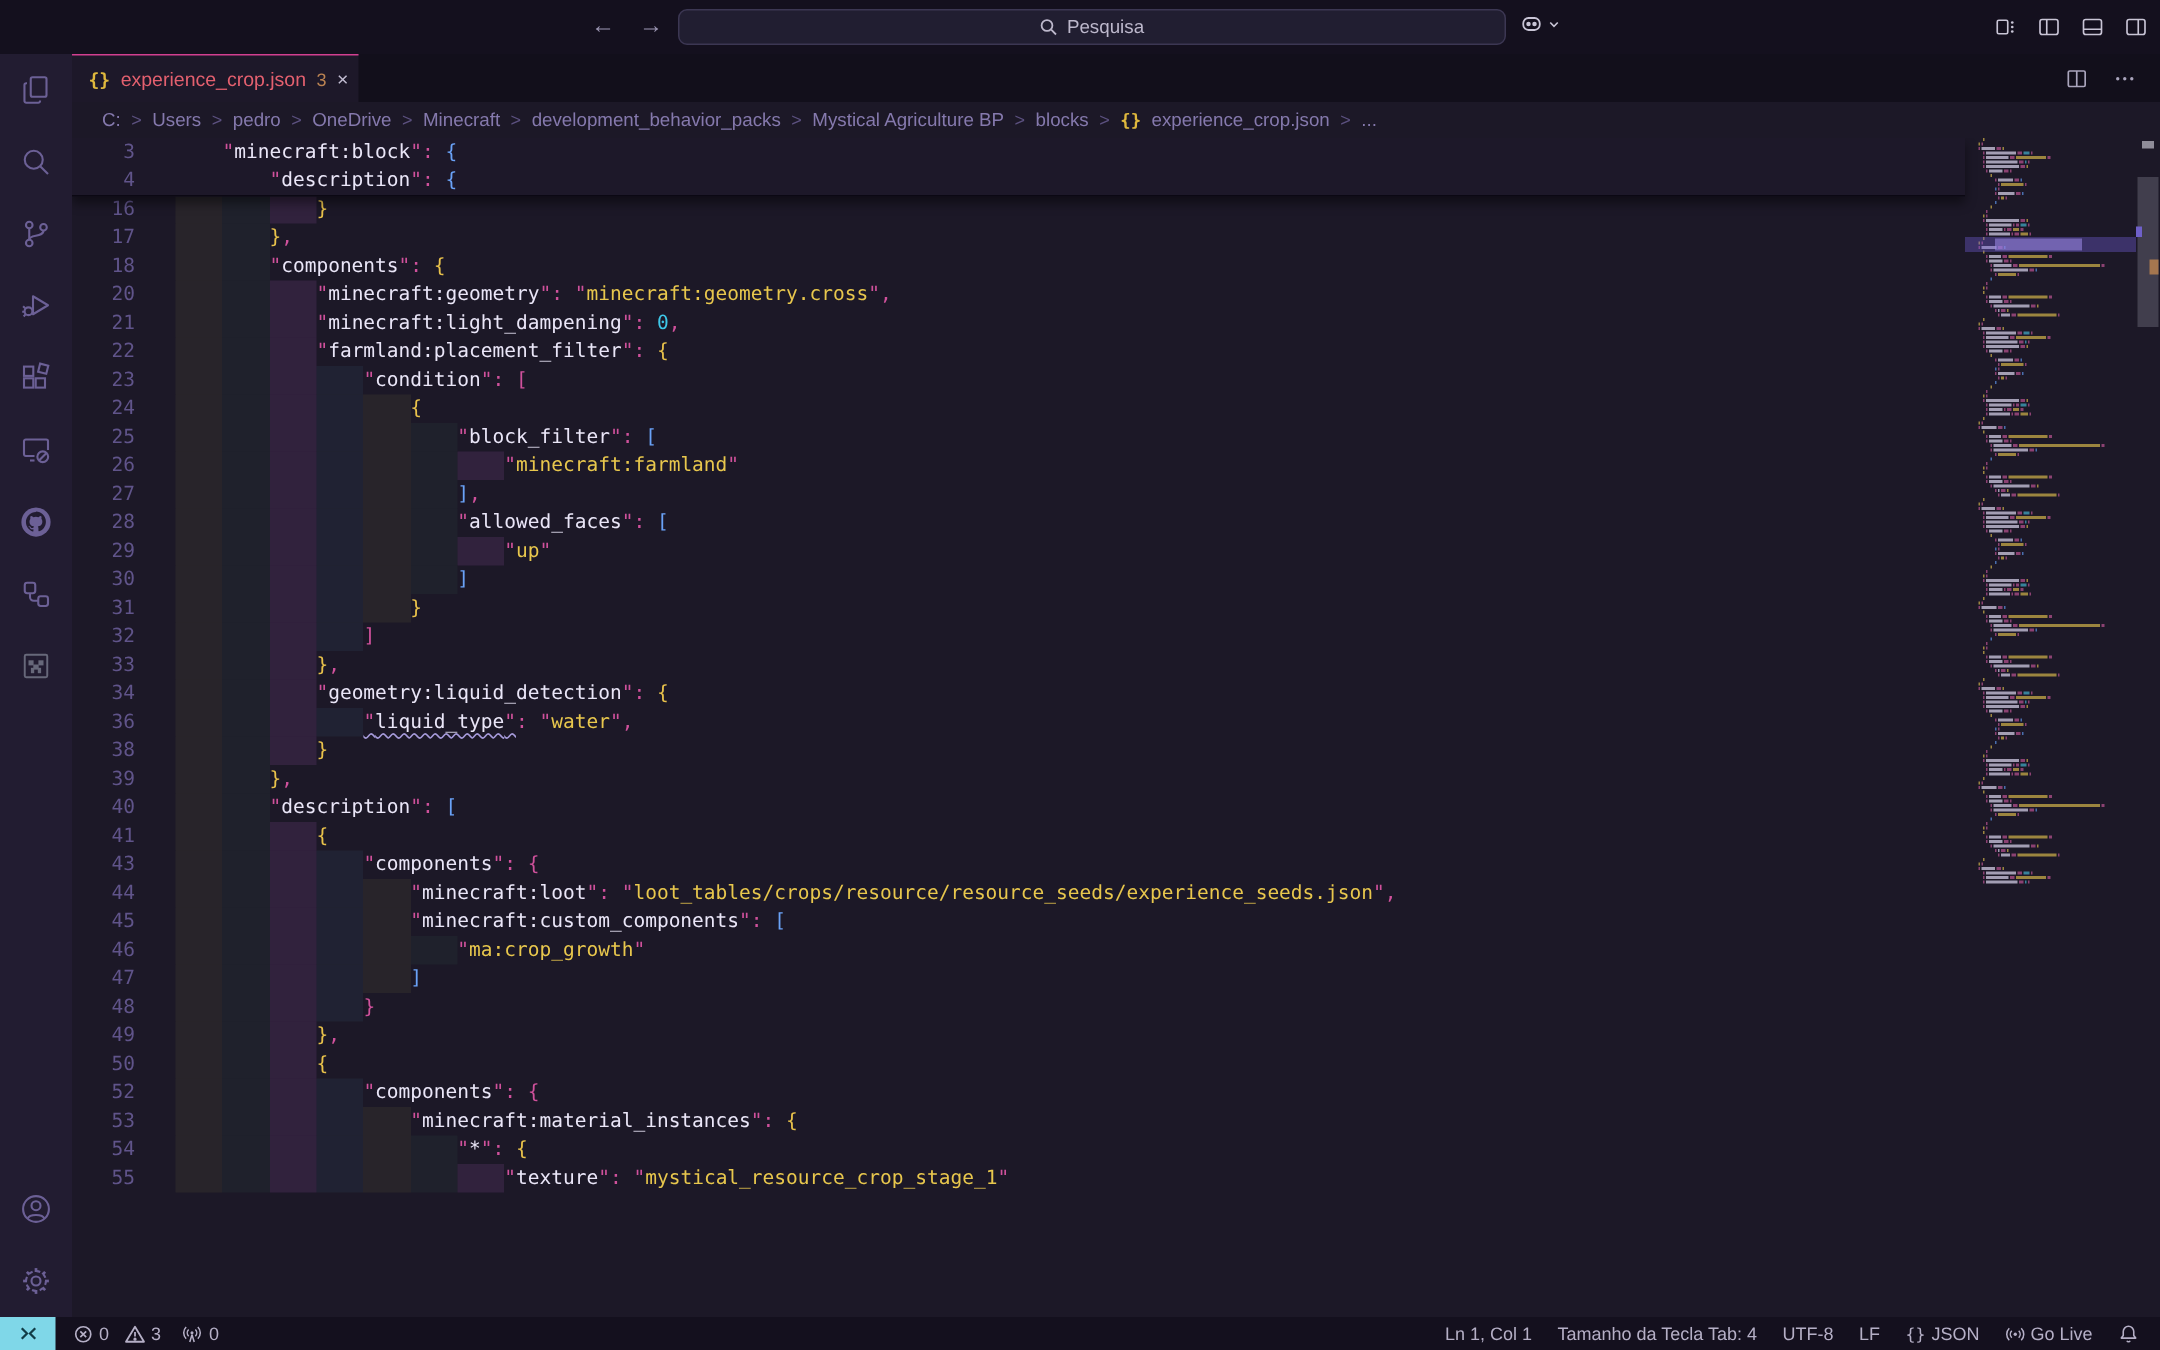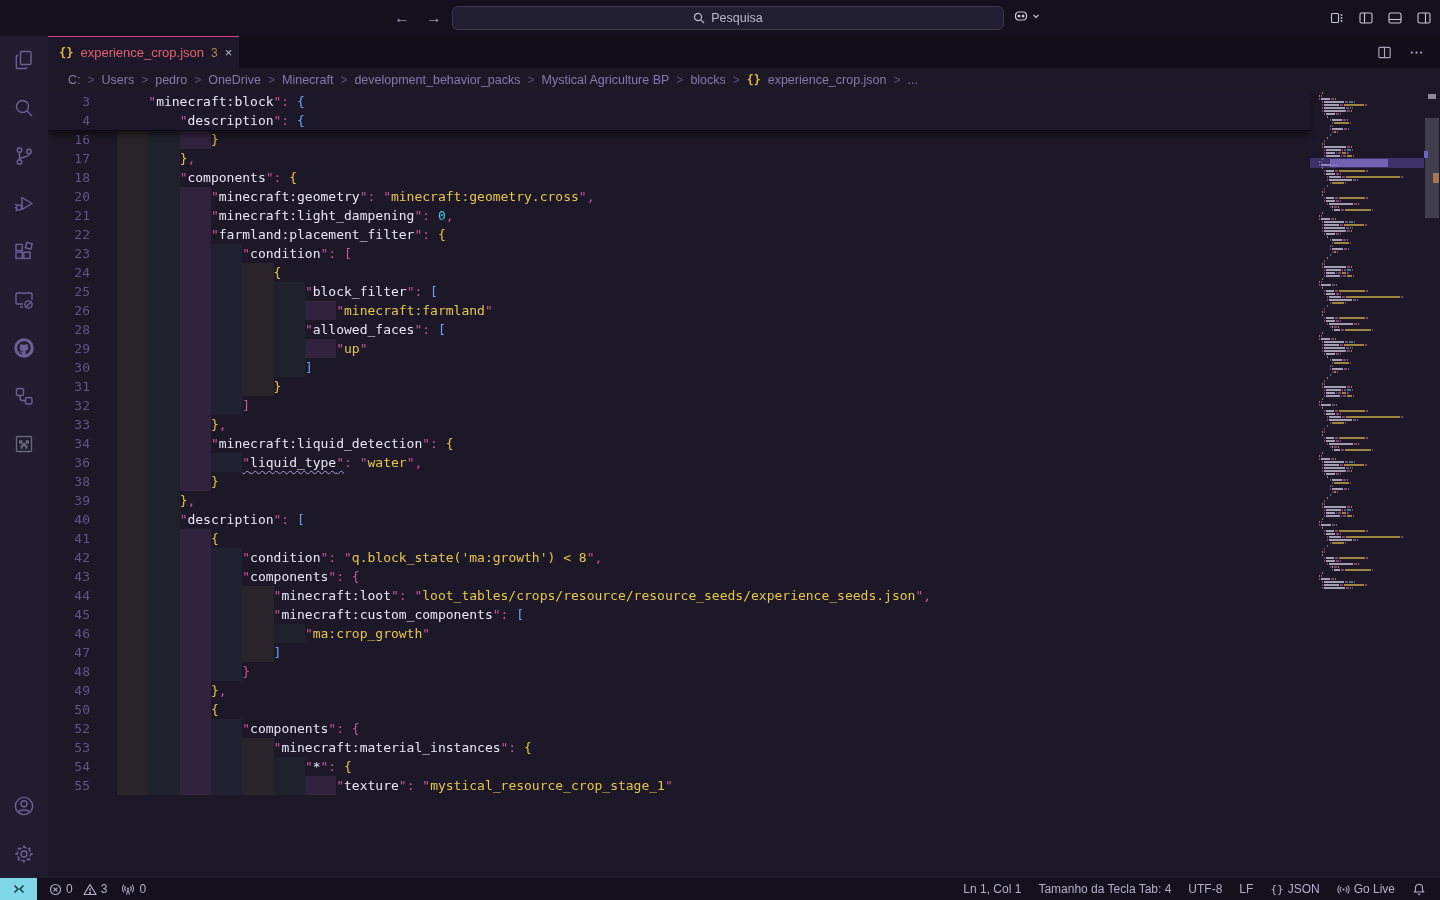--- a/index.html
+++ b/index.html
@@ -286,33 +286,33 @@
             <div class="row"><div class="gutter">16</div><div class="ltext"><span class="ind i0">    </span><span class="ind i1">    </span><span class="ind i2">    </span><span class="g">}</span></div></div>
             <div class="row"><div class="gutter">17</div><div class="ltext"><span class="ind i0">    </span><span class="ind i1">    </span><span class="g">}</span><span class="p">,</span></div></div>
             <div class="row"><div class="gutter">18</div><div class="ltext"><span class="ind i0">    </span><span class="ind i1">    </span><span class="p">"</span><span class="k">components</span><span class="p">": </span><span class="g">{</span></div></div>
             <div class="row"><div class="gutter">20</div><div class="ltext"><span class="ind i0">    </span><span class="ind i1">    </span><span class="ind i2">    </span><span class="p">"</span><span class="k">minecraft:geometry</span><span class="p">": "</span><span class="s">minecraft:geometry.cross</span><span class="p">",</span></div></div>
             <div class="row"><div class="gutter">21</div><div class="ltext"><span class="ind i0">    </span><span class="ind i1">    </span><span class="ind i2">    </span><span class="p">"</span><span class="k">minecraft:light_dampening</span><span class="p">": </span><span class="c">0</span><span class="p">,</span></div></div>
             <div class="row"><div class="gutter">22</div><div class="ltext"><span class="ind i0">    </span><span class="ind i1">    </span><span class="ind i2">    </span><span class="p">"</span><span class="k">farmland:placement_filter</span><span class="p">": </span><span class="g">{</span></div></div>
             <div class="row"><div class="gutter">23</div><div class="ltext"><span class="ind i0">    </span><span class="ind i1">    </span><span class="ind i2">    </span><span class="ind i3">    </span><span class="p">"</span><span class="k">condition</span><span class="p">": </span><span class="m">[</span></div></div>
             <div class="row"><div class="gutter">24</div><div class="ltext"><span class="ind i0">    </span><span class="ind i1">    </span><span class="ind i2">    </span><span class="ind i3">    </span><span class="ind i0">    </span><span class="g">{</span></div></div>
             <div class="row"><div class="gutter">25</div><div class="ltext"><span class="ind i0">    </span><span class="ind i1">    </span><span class="ind i2">    </span><span class="ind i3">    </span><span class="ind i0">    </span><span class="ind i1">    </span><span class="p">"</span><span class="k">block_filter</span><span class="p">": </span><span class="b">[</span></div></div>
             <div class="row"><div class="gutter">26</div><div class="ltext"><span class="ind i0">    </span><span class="ind i1">    </span><span class="ind i2">    </span><span class="ind i3">    </span><span class="ind i0">    </span><span class="ind i1">    </span><span class="ind i2">    </span><span class="p">"</span><span class="s">minecraft:farmland</span><span class="p">"</span></div></div>
+            <div class="row"><div class="gutter">27</div><div class="ltext"><span class="ind i0">    </span><span class="ind i1">    </span><span class="ind i2">    </span><span class="ind i3">    </span><span class="ind i0">    </span><span class="ind i1">    </span><span class="b">]</span><span class="p">,</span></div></div>
             <div class="row"><div class="gutter">28</div><div class="ltext"><span class="ind i0">    </span><span class="ind i1">    </span><span class="ind i2">    </span><span class="ind i3">    </span><span class="ind i0">    </span><span class="ind i1">    </span><span class="p">"</span><span class="k">allowed_faces</span><span class="p">": </span><span class="b">[</span></div></div>
             <div class="row"><div class="gutter">29</div><div class="ltext"><span class="ind i0">    </span><span class="ind i1">    </span><span class="ind i2">    </span><span class="ind i3">    </span><span class="ind i0">    </span><span class="ind i1">    </span><span class="ind i2">    </span><span class="p">"</span><span class="s">up</span><span class="p">"</span></div></div>
             <div class="row"><div class="gutter">30</div><div class="ltext"><span class="ind i0">    </span><span class="ind i1">    </span><span class="ind i2">    </span><span class="ind i3">    </span><span class="ind i0">    </span><span class="ind i1">    </span><span class="b">]</span></div></div>
             <div class="row"><div class="gutter">31</div><div class="ltext"><span class="ind i0">    </span><span class="ind i1">    </span><span class="ind i2">    </span><span class="ind i3">    </span><span class="ind i0">    </span><span class="g">}</span></div></div>
             <div class="row"><div class="gutter">32</div><div class="ltext"><span class="ind i0">    </span><span class="ind i1">    </span><span class="ind i2">    </span><span class="ind i3">    </span><span class="m">]</span></div></div>
             <div class="row"><div class="gutter">33</div><div class="ltext"><span class="ind i0">    </span><span class="ind i1">    </span><span class="ind i2">    </span><span class="g">}</span><span class="p">,</span></div></div>
-            <div class="row"><div class="gutter">34</div><div class="ltext"><span class="ind i0">    </span><span class="ind i1">    </span><span class="ind i2">    </span><span class="p">"</span><span class="k">minecraft:liquid_detection</span><span class="p">": </span><span class="g">{</span></div></div>
+            <div class="row"><div class="gutter">34</div><div class="ltext"><span class="ind i0">    </span><span class="ind i1">    </span><span class="ind i2">    </span><span class="p">"</span><span class="k">geometry:liquid_detection</span><span class="p">": </span><span class="g">{</span></div></div>
             <div class="row"><div class="gutter">36</div><div class="ltext"><span class="ind i0">    </span><span class="ind i1">    </span><span class="ind i2">    </span><span class="ind i3">    </span><span class="pw">"</span><span class="kw">liquid_type</span><span class="pw">"</span><span class="p">: "</span><span class="s">water</span><span class="p">",</span></div></div>
             <div class="row"><div class="gutter">38</div><div class="ltext"><span class="ind i0">    </span><span class="ind i1">    </span><span class="ind i2">    </span><span class="g">}</span></div></div>
             <div class="row"><div class="gutter">39</div><div class="ltext"><span class="ind i0">    </span><span class="ind i1">    </span><span class="g">}</span><span class="p">,</span></div></div>
             <div class="row"><div class="gutter">40</div><div class="ltext"><span class="ind i0">    </span><span class="ind i1">    </span><span class="p">"</span><span class="k">description</span><span class="p">": </span><span class="b">[</span></div></div>
             <div class="row"><div class="gutter">41</div><div class="ltext"><span class="ind i0">    </span><span class="ind i1">    </span><span class="ind i2">    </span><span class="g">{</span></div></div>
-            <div class="row"><div class="gutter">42</div><div class="ltext"><span class="ind i0">    </span><span class="ind i1">    </span><span class="ind i2">    </span><span class="ind i3">    </span><span class="p">"</span><span class="k">condition</span><span class="p">": "</span><span class="s">q.block_state('ma:growth') &lt; 8</span><span class="p">",</span></div></div>
             <div class="row"><div class="gutter">43</div><div class="ltext"><span class="ind i0">    </span><span class="ind i1">    </span><span class="ind i2">    </span><span class="ind i3">    </span><span class="p">"</span><span class="k">components</span><span class="p">": </span><span class="m">{</span></div></div>
             <div class="row"><div class="gutter">44</div><div class="ltext"><span class="ind i0">    </span><span class="ind i1">    </span><span class="ind i2">    </span><span class="ind i3">    </span><span class="ind i0">    </span><span class="p">"</span><span class="k">minecraft:loot</span><span class="p">": "</span><span class="s">loot_tables/crops/resource/resource_seeds/experience_seeds.json</span><span class="p">",</span></div></div>
             <div class="row"><div class="gutter">45</div><div class="ltext"><span class="ind i0">    </span><span class="ind i1">    </span><span class="ind i2">    </span><span class="ind i3">    </span><span class="ind i0">    </span><span class="p">"</span><span class="k">minecraft:custom_components</span><span class="p">": </span><span class="b">[</span></div></div>
             <div class="row"><div class="gutter">46</div><div class="ltext"><span class="ind i0">    </span><span class="ind i1">    </span><span class="ind i2">    </span><span class="ind i3">    </span><span class="ind i0">    </span><span class="ind i1">    </span><span class="p">"</span><span class="s">ma:crop_growth</span><span class="p">"</span></div></div>
             <div class="row"><div class="gutter">47</div><div class="ltext"><span class="ind i0">    </span><span class="ind i1">    </span><span class="ind i2">    </span><span class="ind i3">    </span><span class="ind i0">    </span><span class="b">]</span></div></div>
             <div class="row"><div class="gutter">48</div><div class="ltext"><span class="ind i0">    </span><span class="ind i1">    </span><span class="ind i2">    </span><span class="ind i3">    </span><span class="m">}</span></div></div>
             <div class="row"><div class="gutter">49</div><div class="ltext"><span class="ind i0">    </span><span class="ind i1">    </span><span class="ind i2">    </span><span class="g">}</span><span class="p">,</span></div></div>
             <div class="row"><div class="gutter">50</div><div class="ltext"><span class="ind i0">    </span><span class="ind i1">    </span><span class="ind i2">    </span><span class="g">{</span></div></div>
             <div class="row"><div class="gutter">52</div><div class="ltext"><span class="ind i0">    </span><span class="ind i1">    </span><span class="ind i2">    </span><span class="ind i3">    </span><span class="p">"</span><span class="k">components</span><span class="p">": </span><span class="m">{</span></div></div>
             <div class="row"><div class="gutter">53</div><div class="ltext"><span class="ind i0">    </span><span class="ind i1">    </span><span class="ind i2">    </span><span class="ind i3">    </span><span class="ind i0">    </span><span class="p">"</span><span class="k">minecraft:material_instances</span><span class="p">": </span><span class="g">{</span></div></div>

